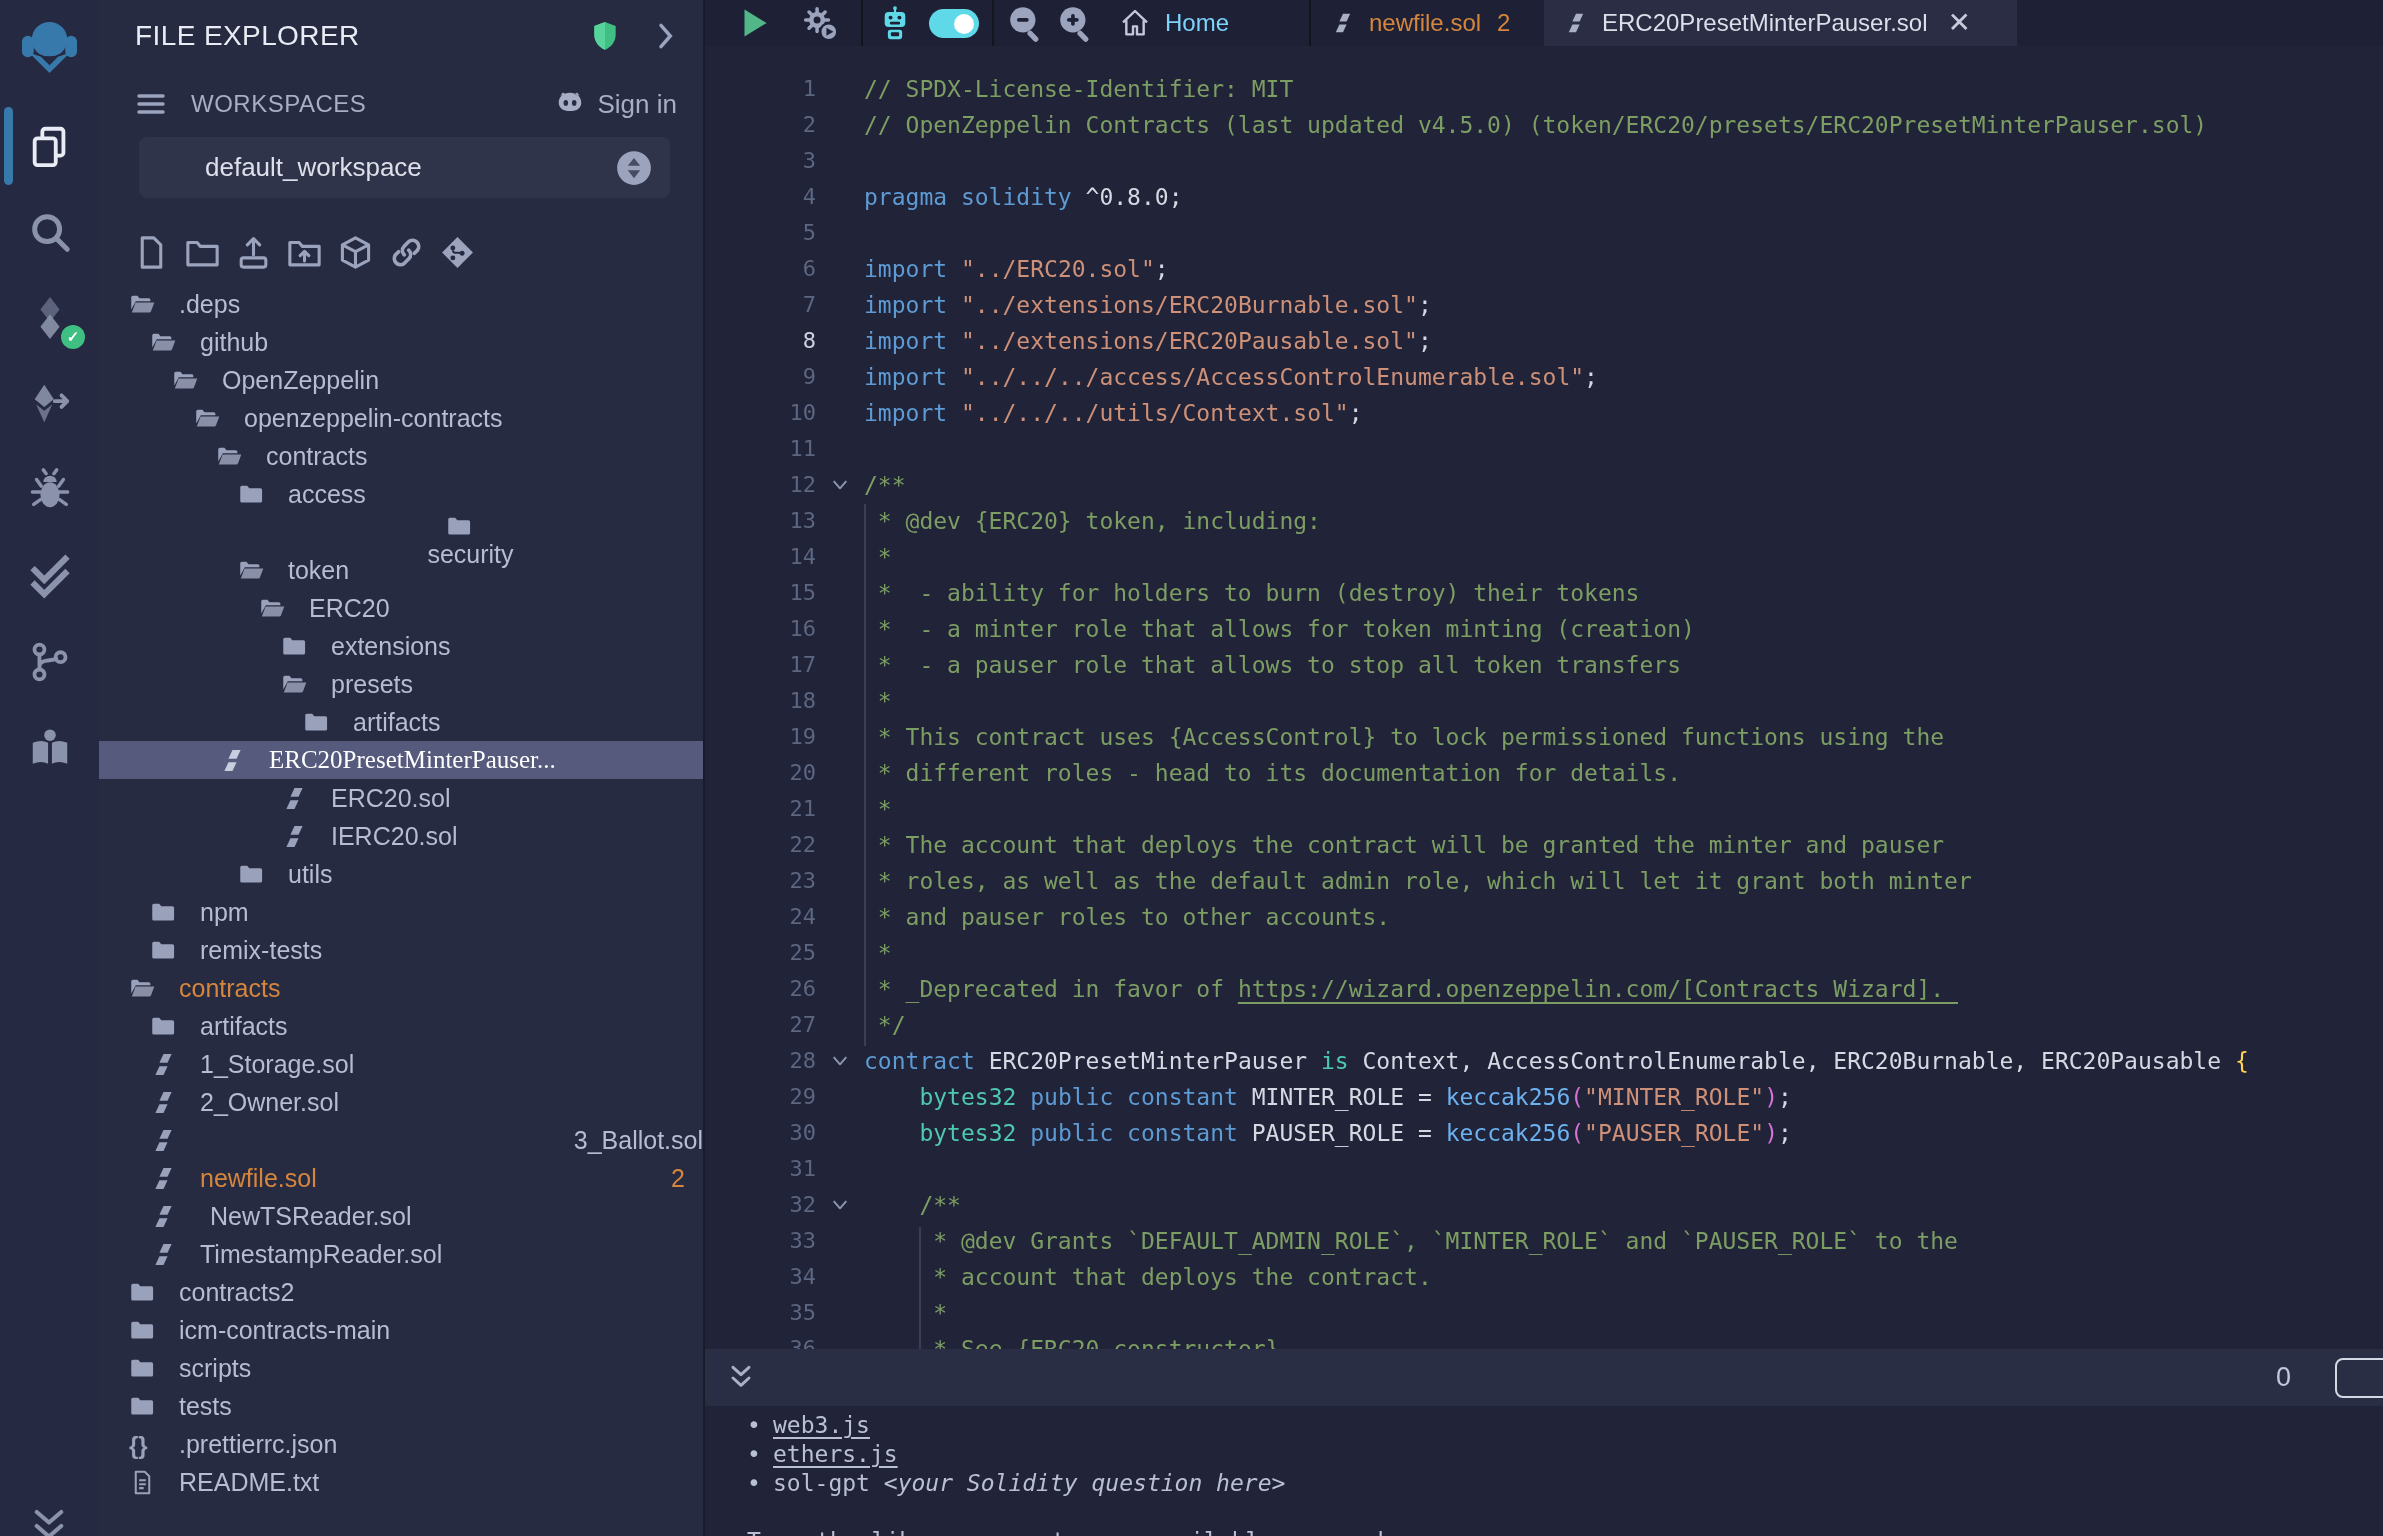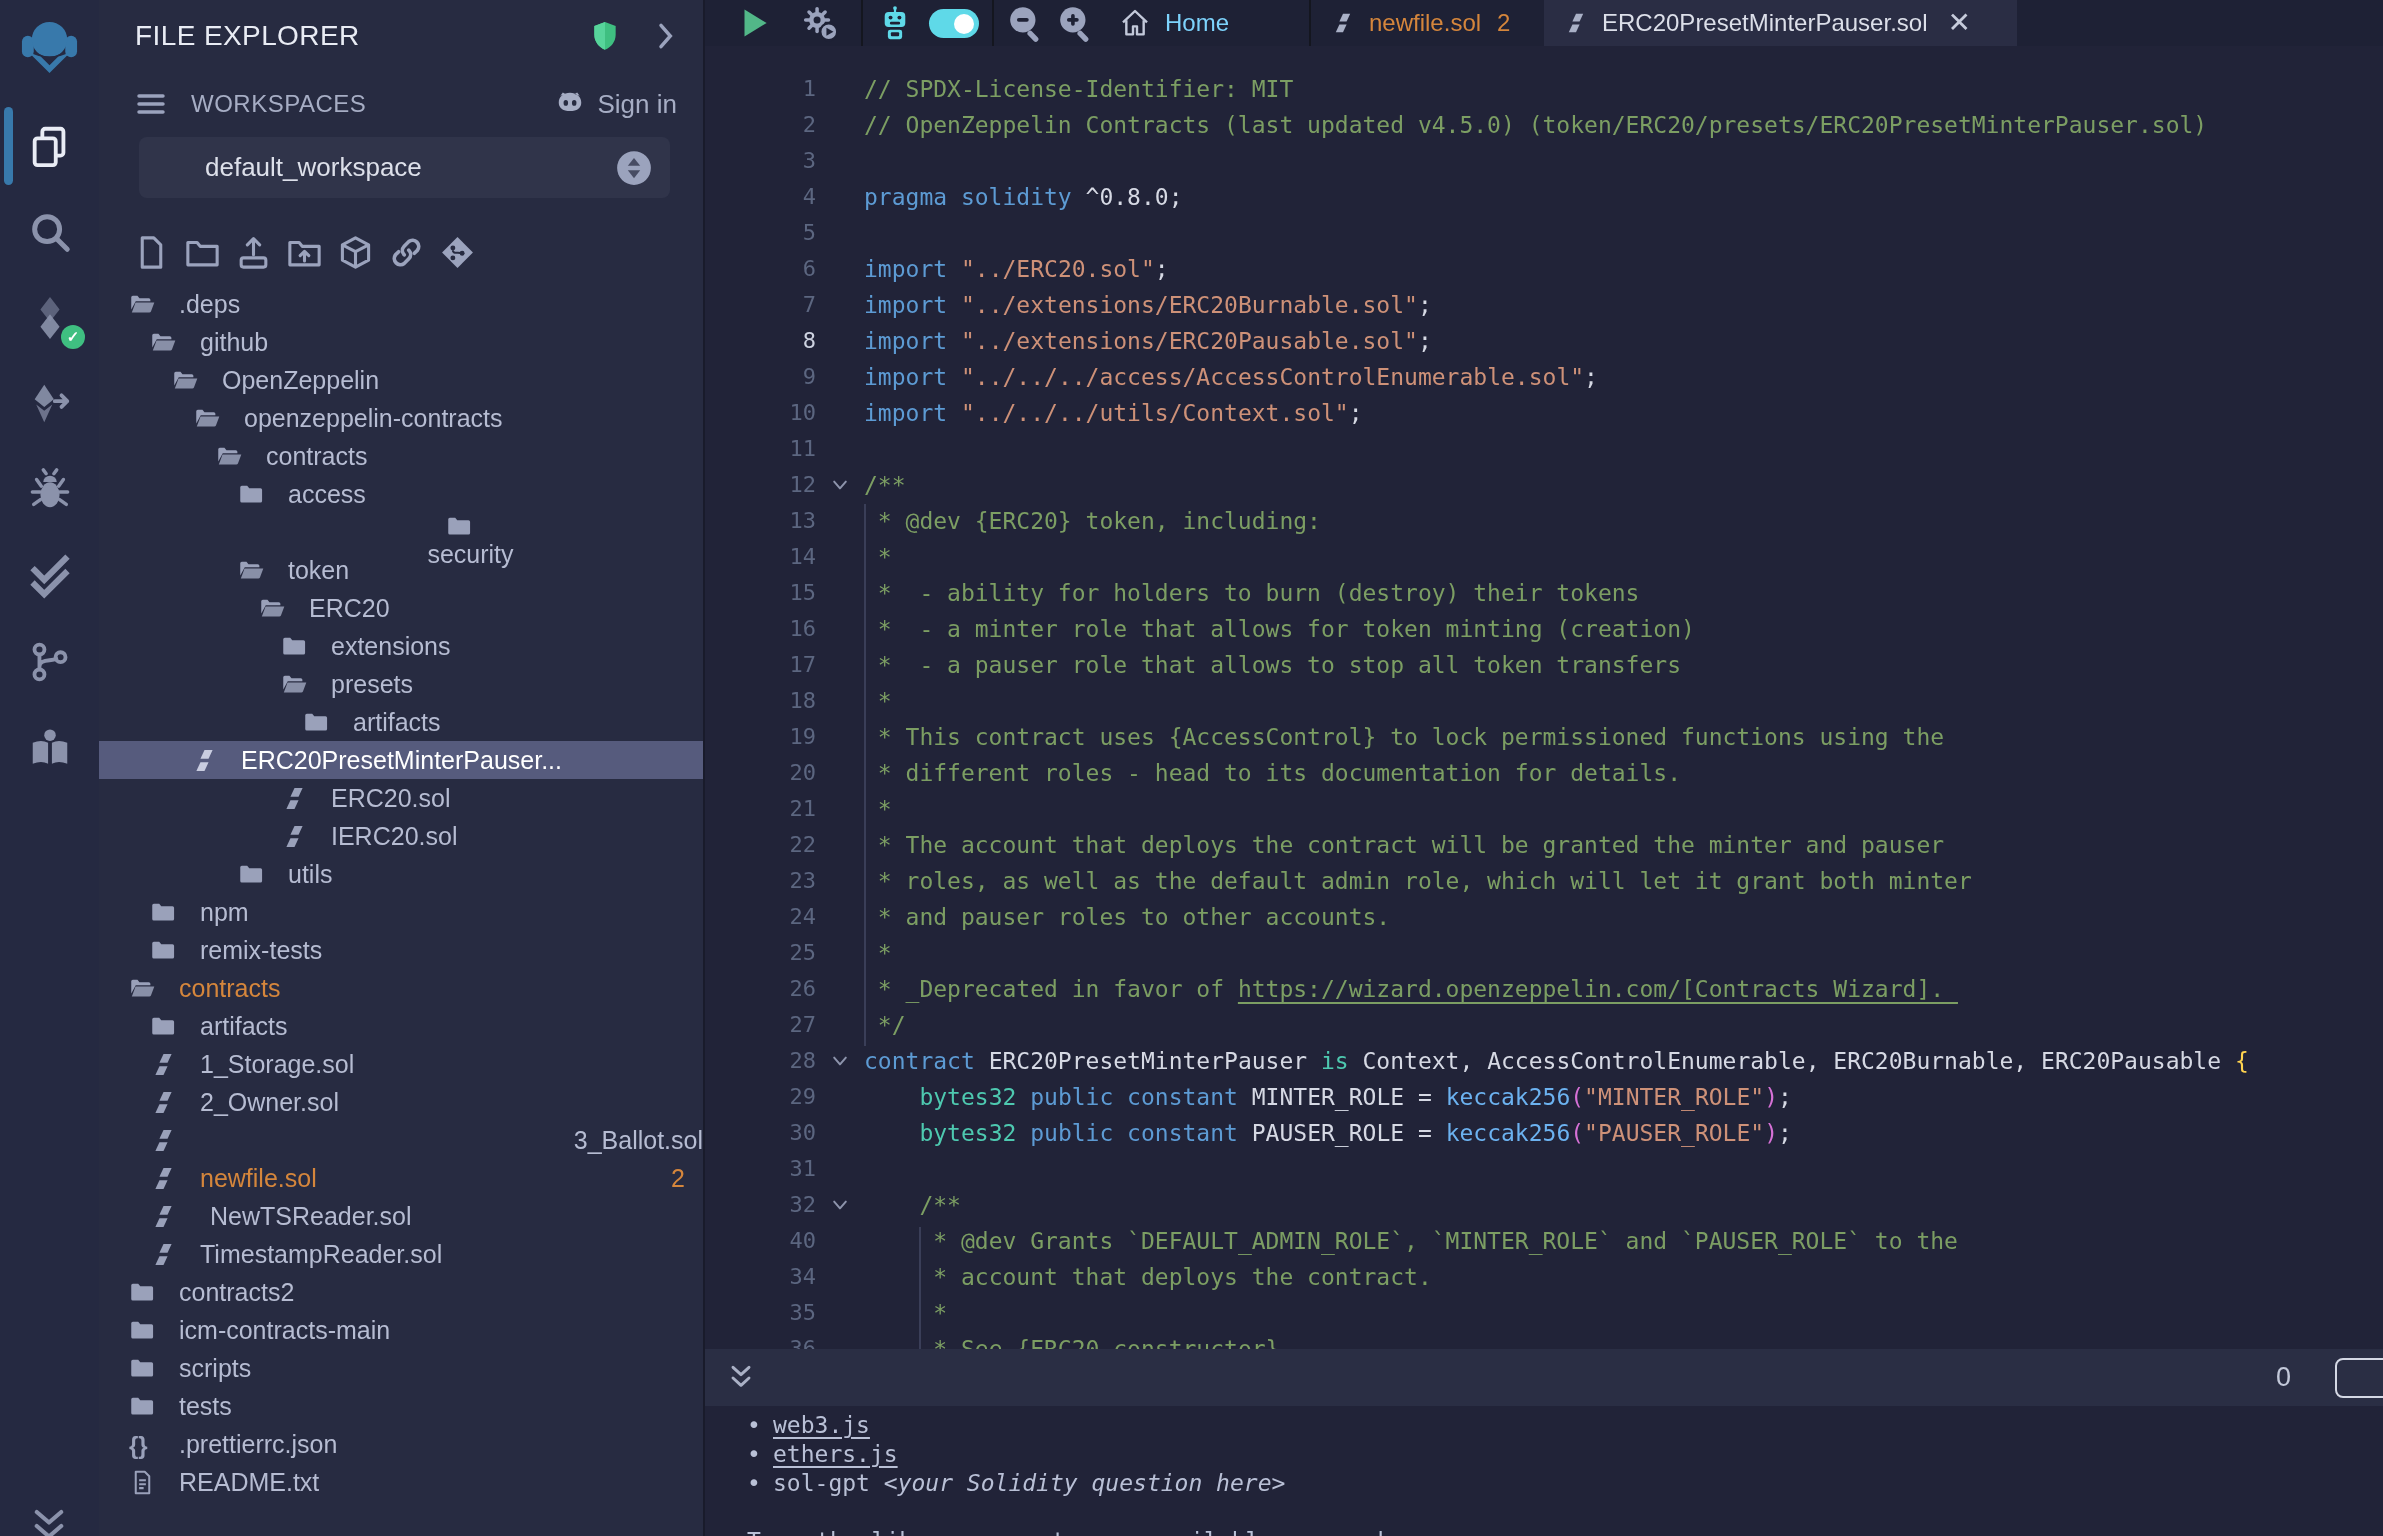--- a/index.html
+++ b/index.html
@@ -323,21 +323,21 @@
               <path d="M5.8 10.3 h16.7 l-3 7.9 q-.4 1-1.5 1 H2.5 Z" opacity=".85"></path>
             </svg></span>
           <span class="tree-label">presets</span>
         </div>
         <div class="tree-row" style="padding-left: 204px; position: relative;">
           <span class="ti"><svg viewBox="0 0 24 24" fill="currentColor">
               <path d="M2 5.6 q0-1.4 1.4-1.4 h4.8 l1.8 2.2 h10 q1.4 0 1.4 1.4 v9.9 q0 1.4-1.4 1.4 H3.4 Q2 19.1 2 17.7 Z"></path>
             </svg></span>
           <span class="tree-label">artifacts</span>
         </div>
-        <div class="tree-row selected" style="padding-left: 92px; position: relative;">
+        <div class="tree-row selected" style="padding-left: 120px; position: relative; font-family: Liberation Serif, serif;">
           <span class="ti"><svg viewBox="0 0 20 20" fill="currentColor">
               <path d="M7 8.7 10 2.3 16 2.3 13 8.7 Z"></path>
               <path d="M13 11.3 10 17.7 4 17.7 7 11.3 Z"></path>
             </svg></span>
           <span class="tree-label">ERC20PresetMinterPauser...</span>
         </div>
         <div class="tree-row" style="padding-left: 182px; position: relative;">
           <span class="ti"><svg viewBox="0 0 20 20" fill="currentColor">
               <path d="M7 8.7 10 2.3 16 2.3 13 8.7 Z"></path>
               <path d="M13 11.3 10 17.7 4 17.7 7 11.3 Z"></path>
@@ -711,21 +711,21 @@
           <div class="cl">
             <span class="ln">32</span>
             <span class="fold">
               <svg viewBox="0 0 24 24" fill="none" stroke="currentColor" stroke-width="2.4" stroke-linecap="round" stroke-linejoin="round">
                 <path d="M5 8 12 16 19 8"></path>
               </svg>
             </span>
             <span class="ct"><span class="pl">    </span><span class="cm">/**</span></span>
           </div>
           <div class="cl">
-            <span class="ln">40</span>
+            <span class="ln">33</span>
             <span class="fold"></span>
             <span class="ct"><span class="pl">    </span><span class="cm"> * @dev Grants `DEFAULT_ADMIN_ROLE`, `MINTER_ROLE` and `PAUSER_ROLE` to the</span></span>
           </div>
           <div class="cl">
             <span class="ln">34</span>
             <span class="fold"></span>
             <span class="ct"><span class="pl">    </span><span class="cm"> * account that deploys the contract.</span></span>
           </div>
           <div class="cl">
             <span class="ln">35</span>

